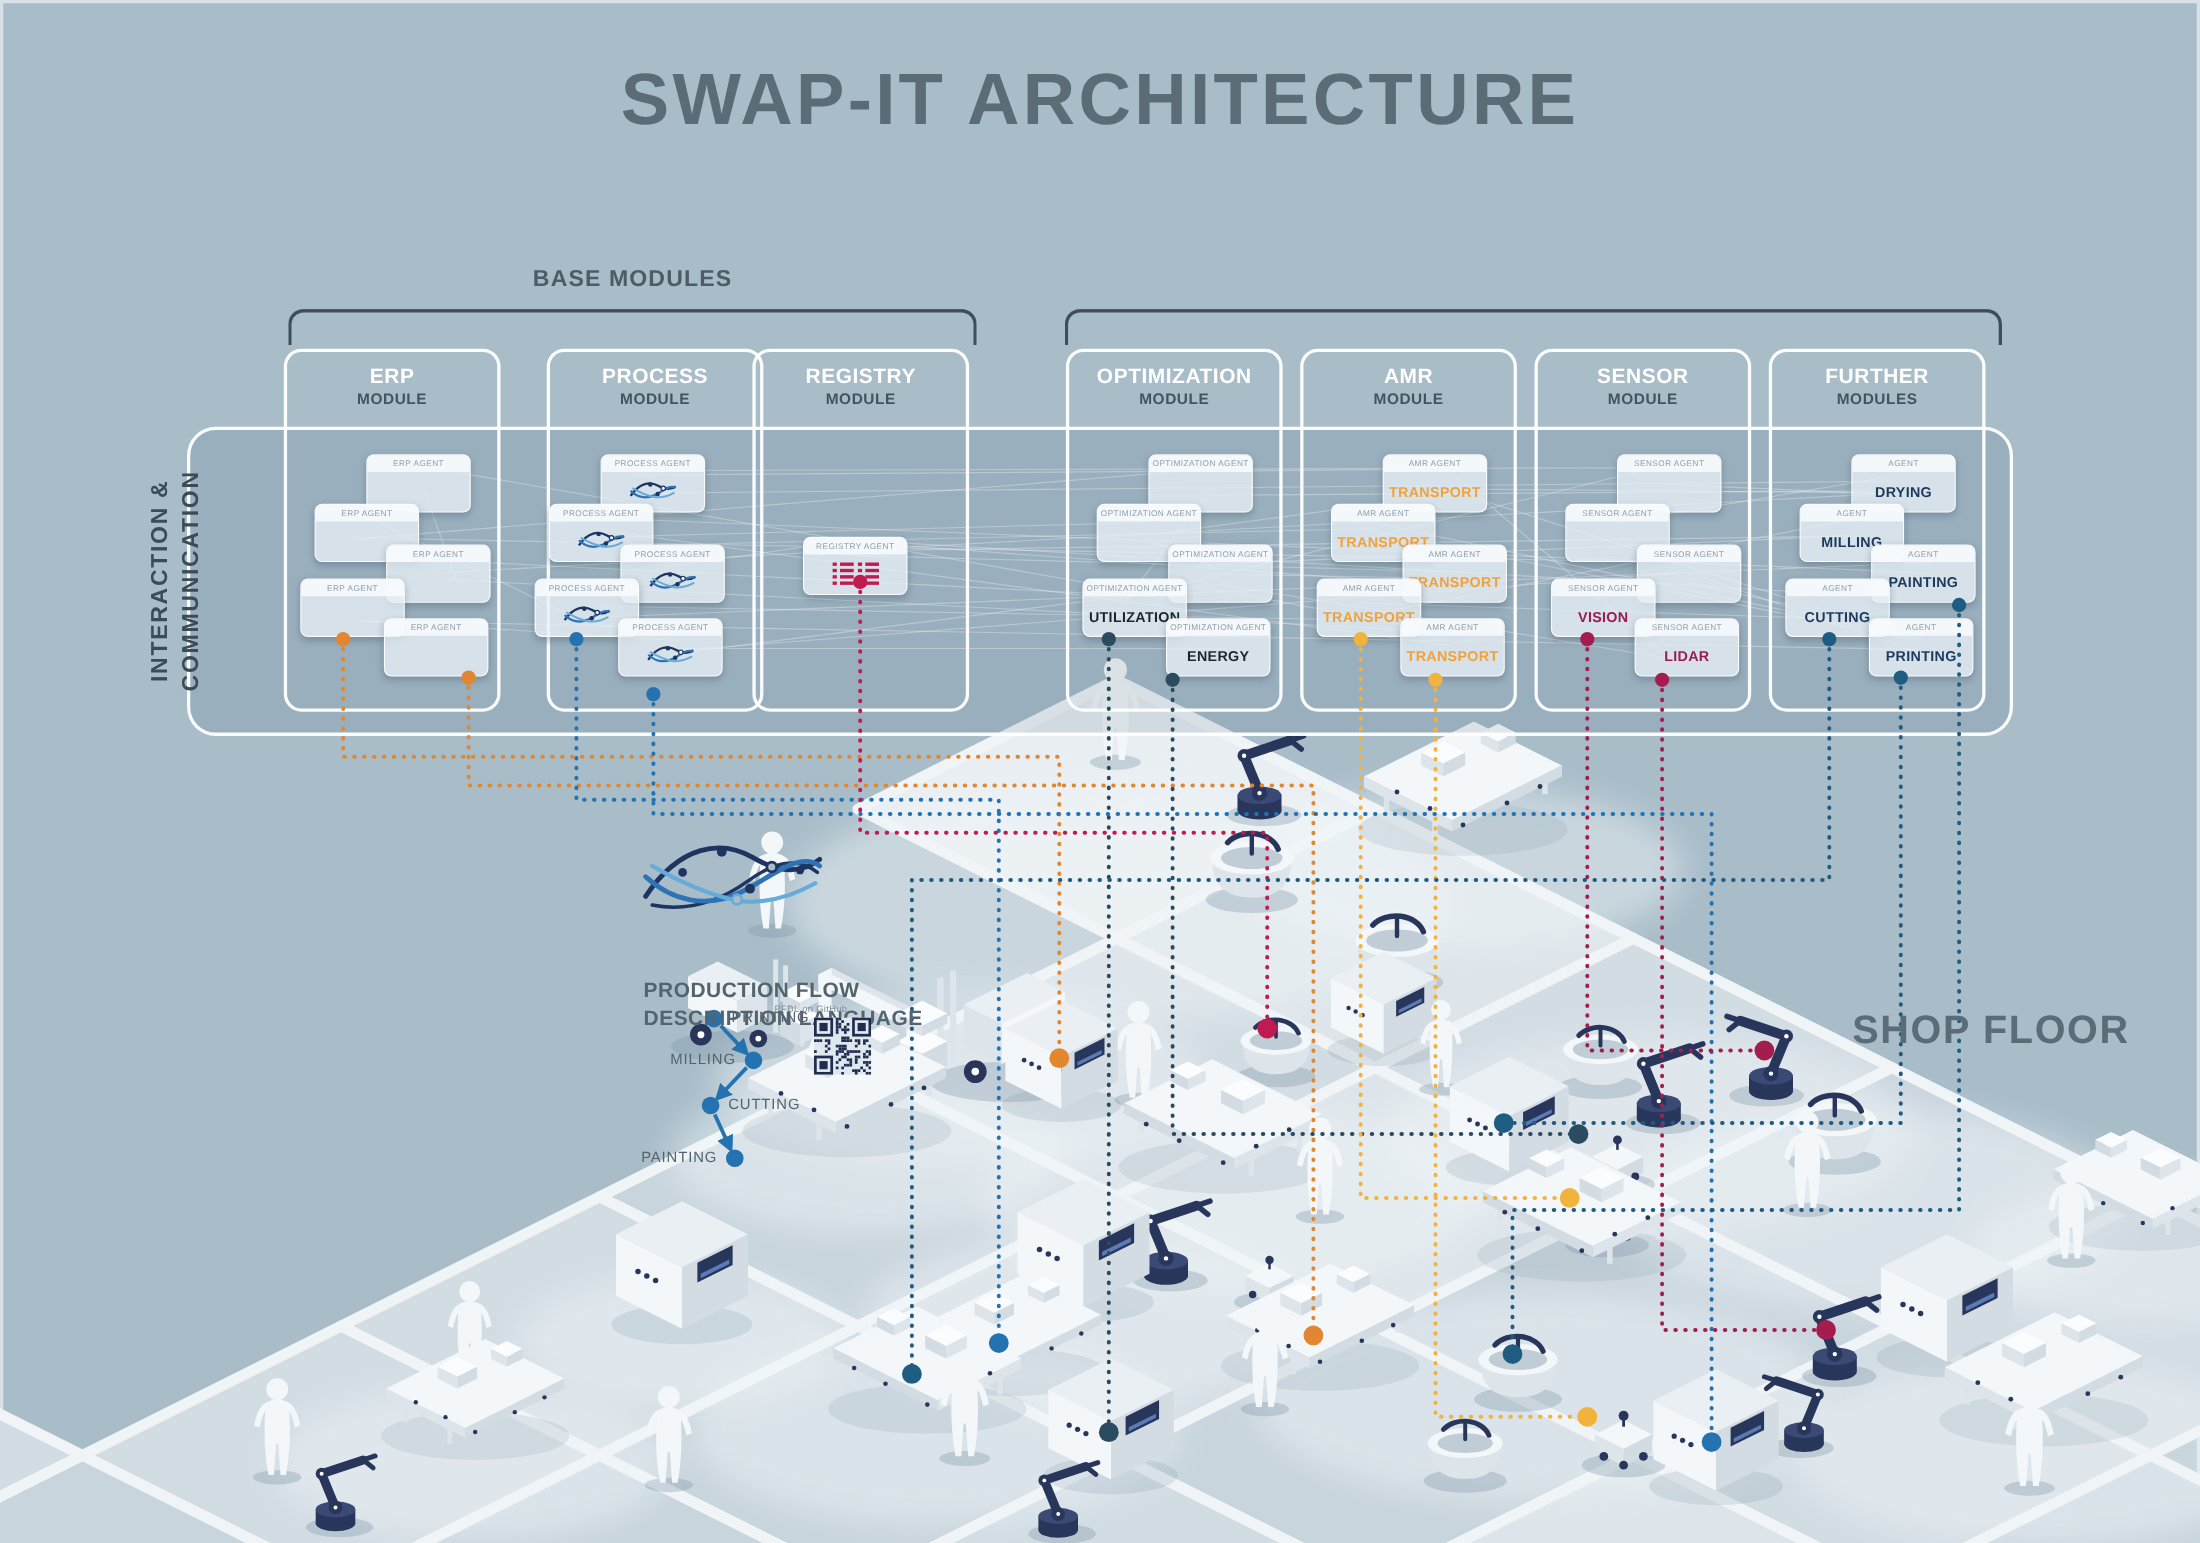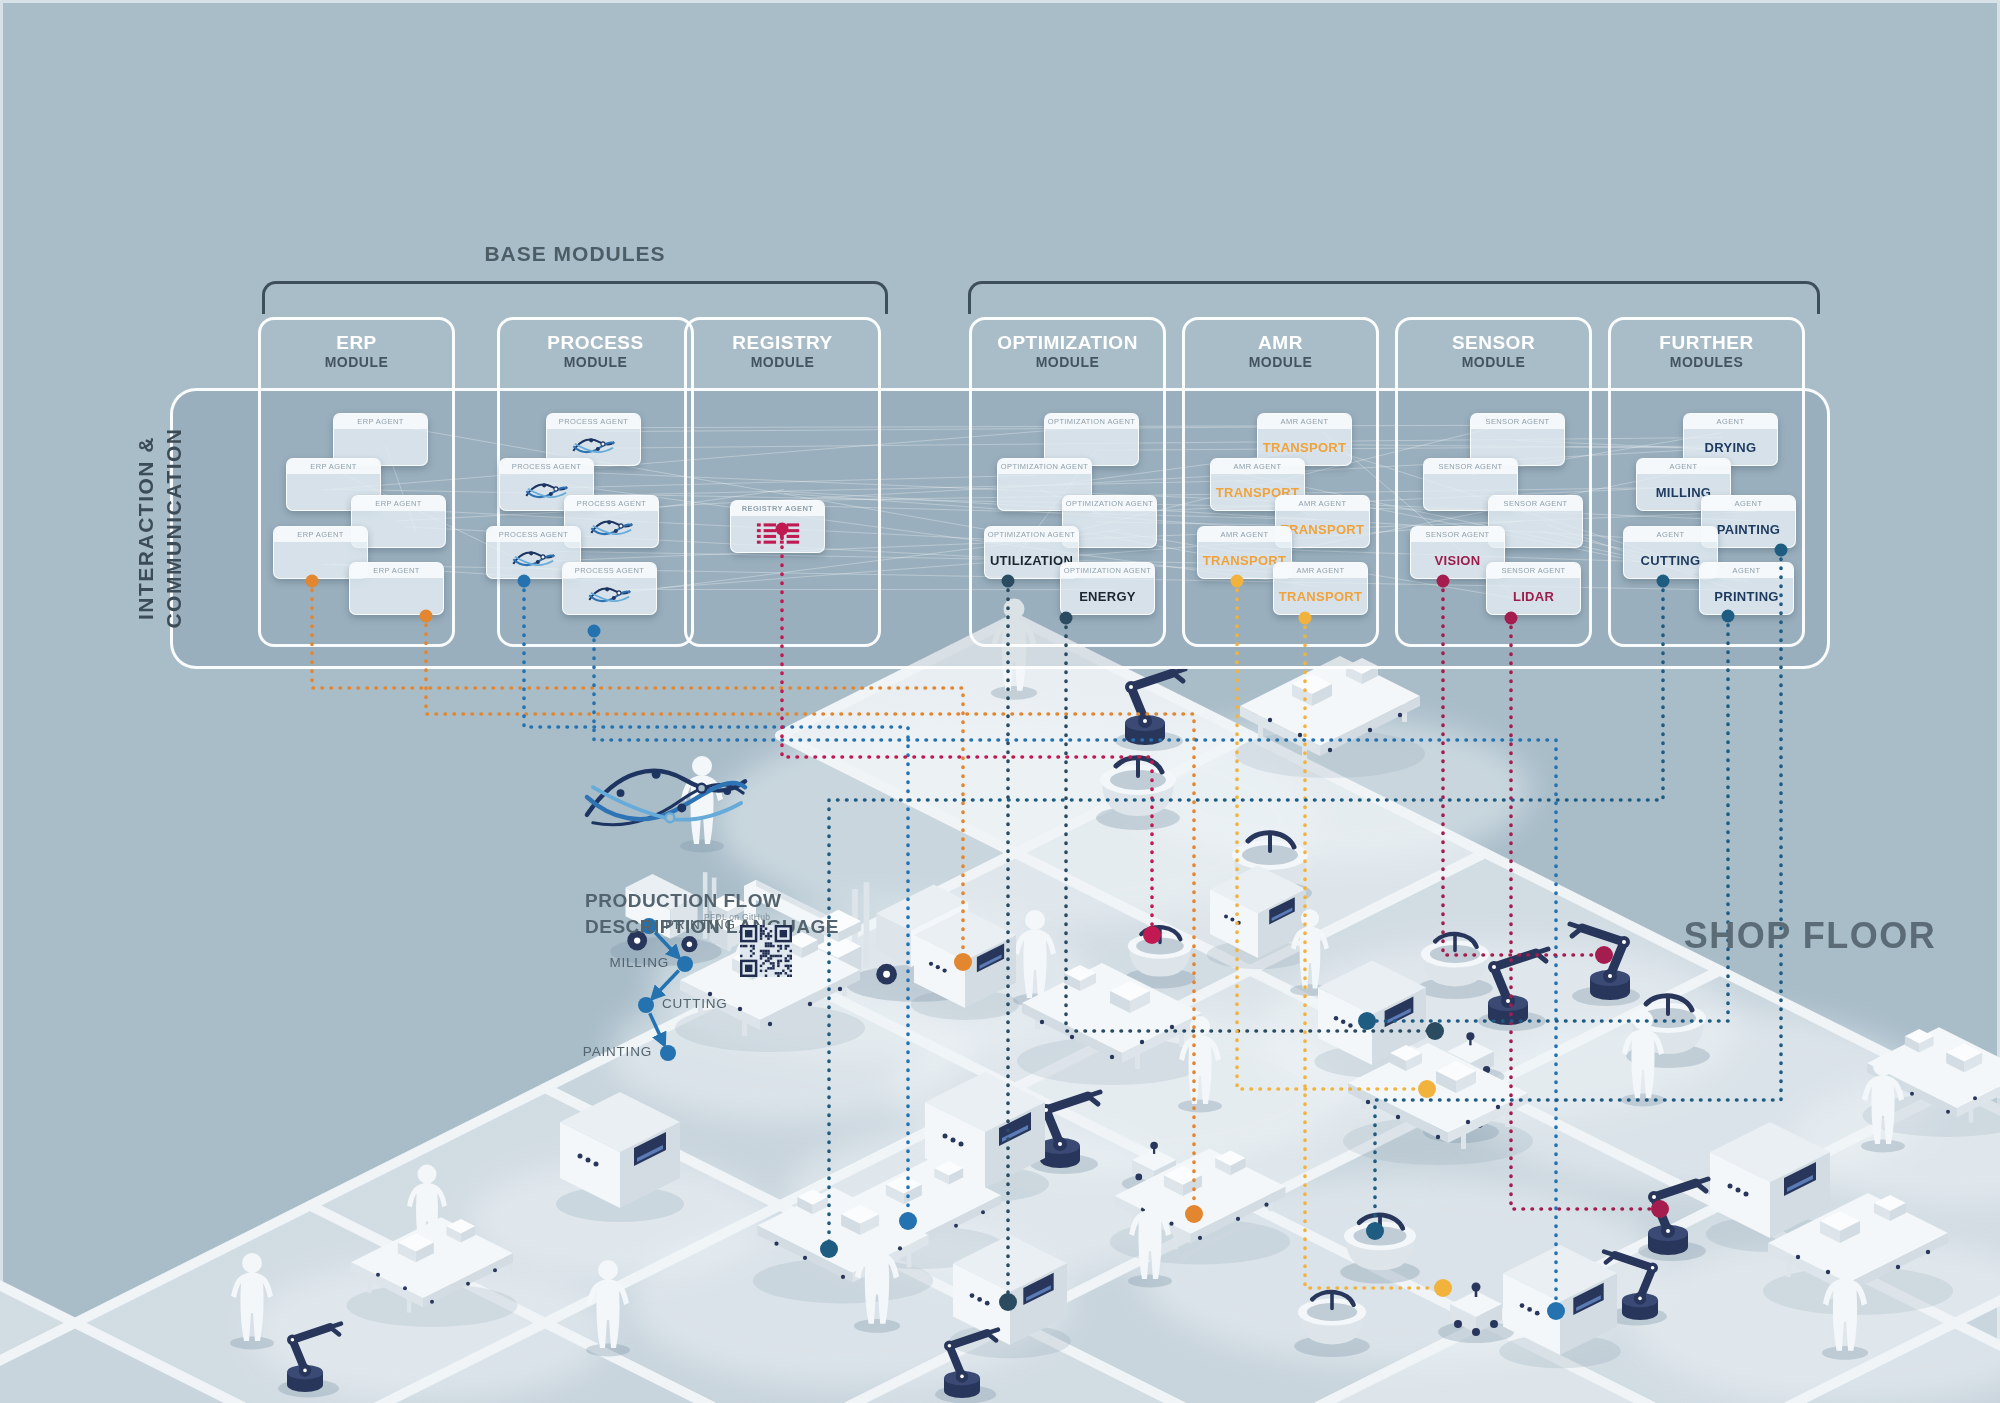--- a/index.html
+++ b/index.html
@@ -240,20 +240,21 @@
       <use href="#m-cnc" transform="translate(1010,1345) scale(0.95,0.95)"></use>
       <use href="#m-person" transform="translate(252,1345) scale(1,1)"></use>
       <use href="#m-vat" transform="translate(1332,1348) scale(0.9,0.9)"></use>
       <use href="#m-person" transform="translate(608,1352) scale(1,1)"></use>
       <use href="#m-cnc" transform="translate(1560,1355) scale(0.95,0.95)"></use>
       <use href="#m-person" transform="translate(1845,1355) scale(1.05,1.05)"></use>
       <use href="#m-arm" transform="translate(305,1392) scale(0.9,0.9)"></use>
       <use href="#m-arm" transform="translate(962,1398) scale(0.9,0.9)"></use>
     </svg>
 
+  <div class="abs page-title">SWAP-IT ARCHITECTURE</div>
 
   <div class="abs bracket-label" style="left:262px;width:626px">BASE MODULES</div>
   <div class="abs bracket" style="left:262px;width:620px"></div>
   <div class="abs bracket" style="left:968px;width:846px"></div>
 
   <div class="abs band"></div>
   <div class="abs band-label">
     <span>INTERACTION &amp;</span><br>
     <span>COMMUNICATION</span>
   </div>
@@ -419,21 +420,21 @@
               <circle cx="100" cy="51" r="8" fill="#1e3461"></circle>
               <circle cx="120" cy="31" r="8" fill="#e7eff5" stroke="#1e3461" stroke-width="4"></circle>
             </svg>
           </div>
         </div>
       </div>
       <div class="module" style="left: 684px; top: 317px;">
         <div class="module-name">REGISTRY</div>
         <div class="module-type">MODULE</div>
       </div>
-      <div class="agent-card" style="left: 730px; top: 500px; font-weight: bold;">
+      <div class="agent-card" style="left: 730px; top: 488px;">
         <div class="hdr">REGISTRY AGENT</div>
         <div class="body">
           <div>
             <svg width="46" height="25" viewBox="0 0 48 26">
               <rect x="2" y="1.4" width="4" height="3.2" fill="#c11a52"></rect>
               <rect x="9" y="1.4" width="13" height="3.2" fill="#c11a52"></rect>
               <rect x="2" y="7.4" width="4" height="3.2" fill="#c11a52"></rect>
               <rect x="9" y="7.4" width="13" height="3.2" fill="#c11a52"></rect>
               <rect x="2" y="13.4" width="4" height="3.2" fill="#c11a52"></rect>
               <rect x="9" y="13.4" width="13" height="3.2" fill="#c11a52"></rect>

